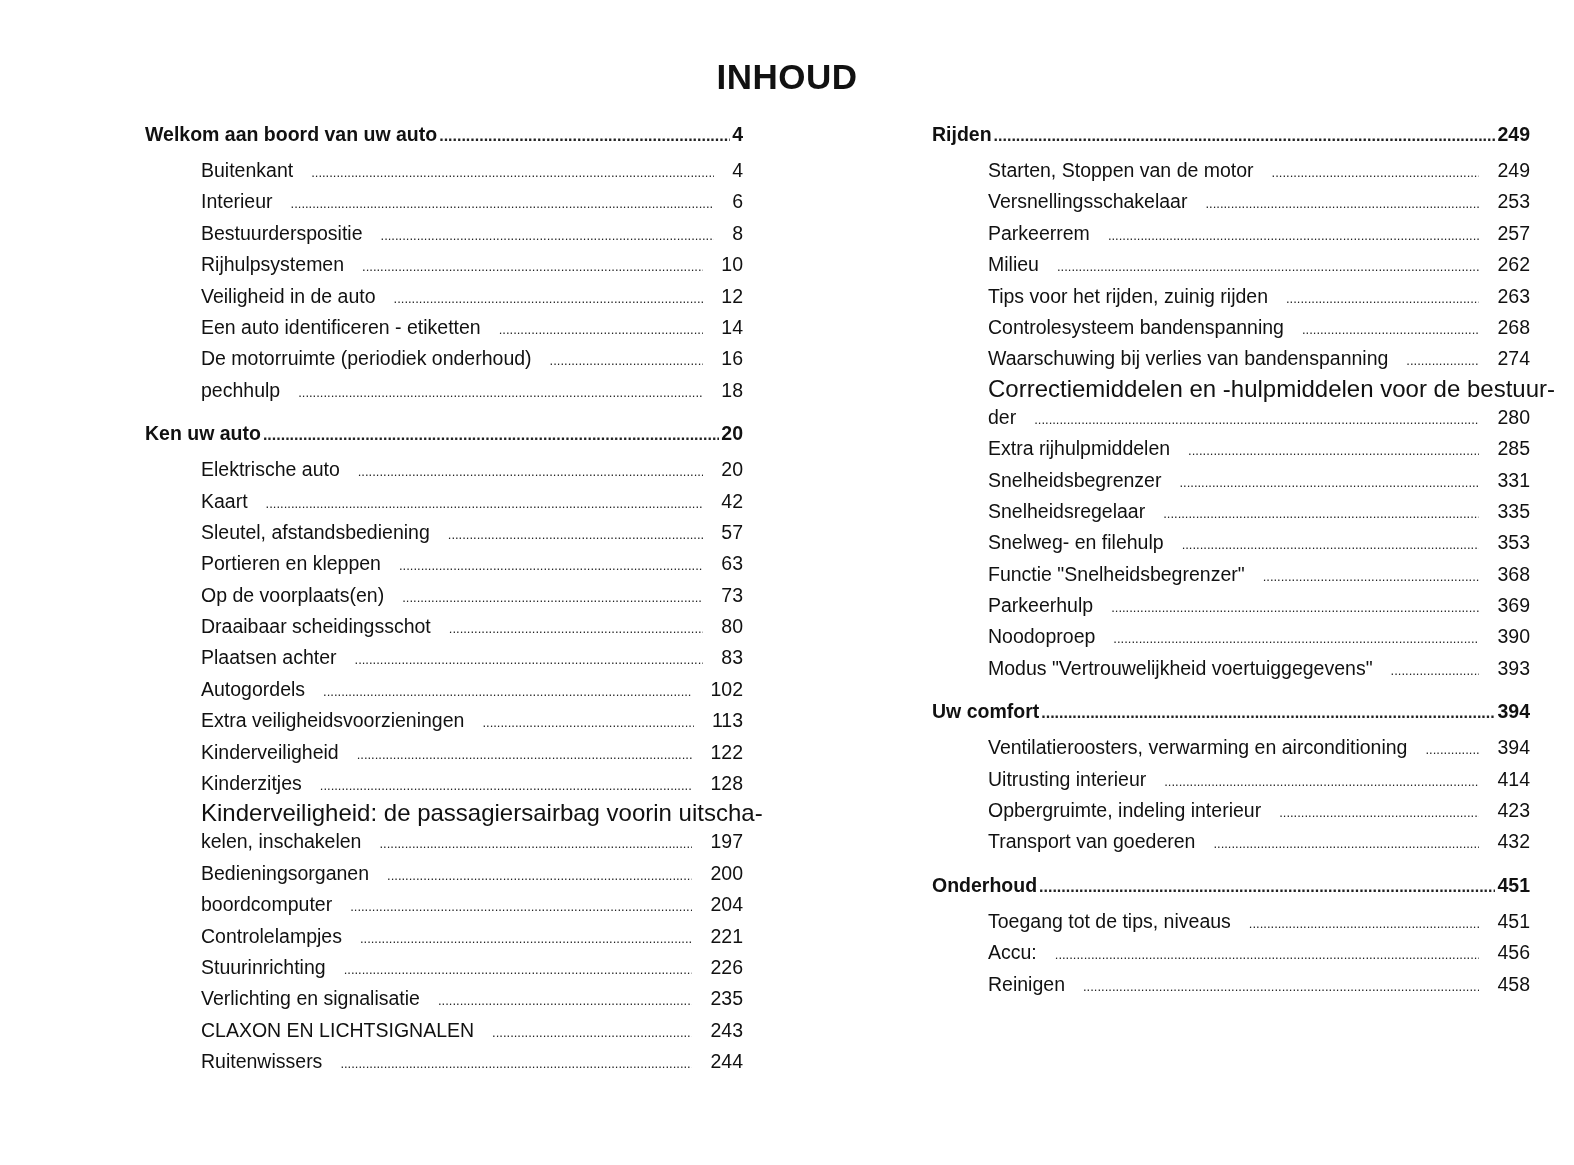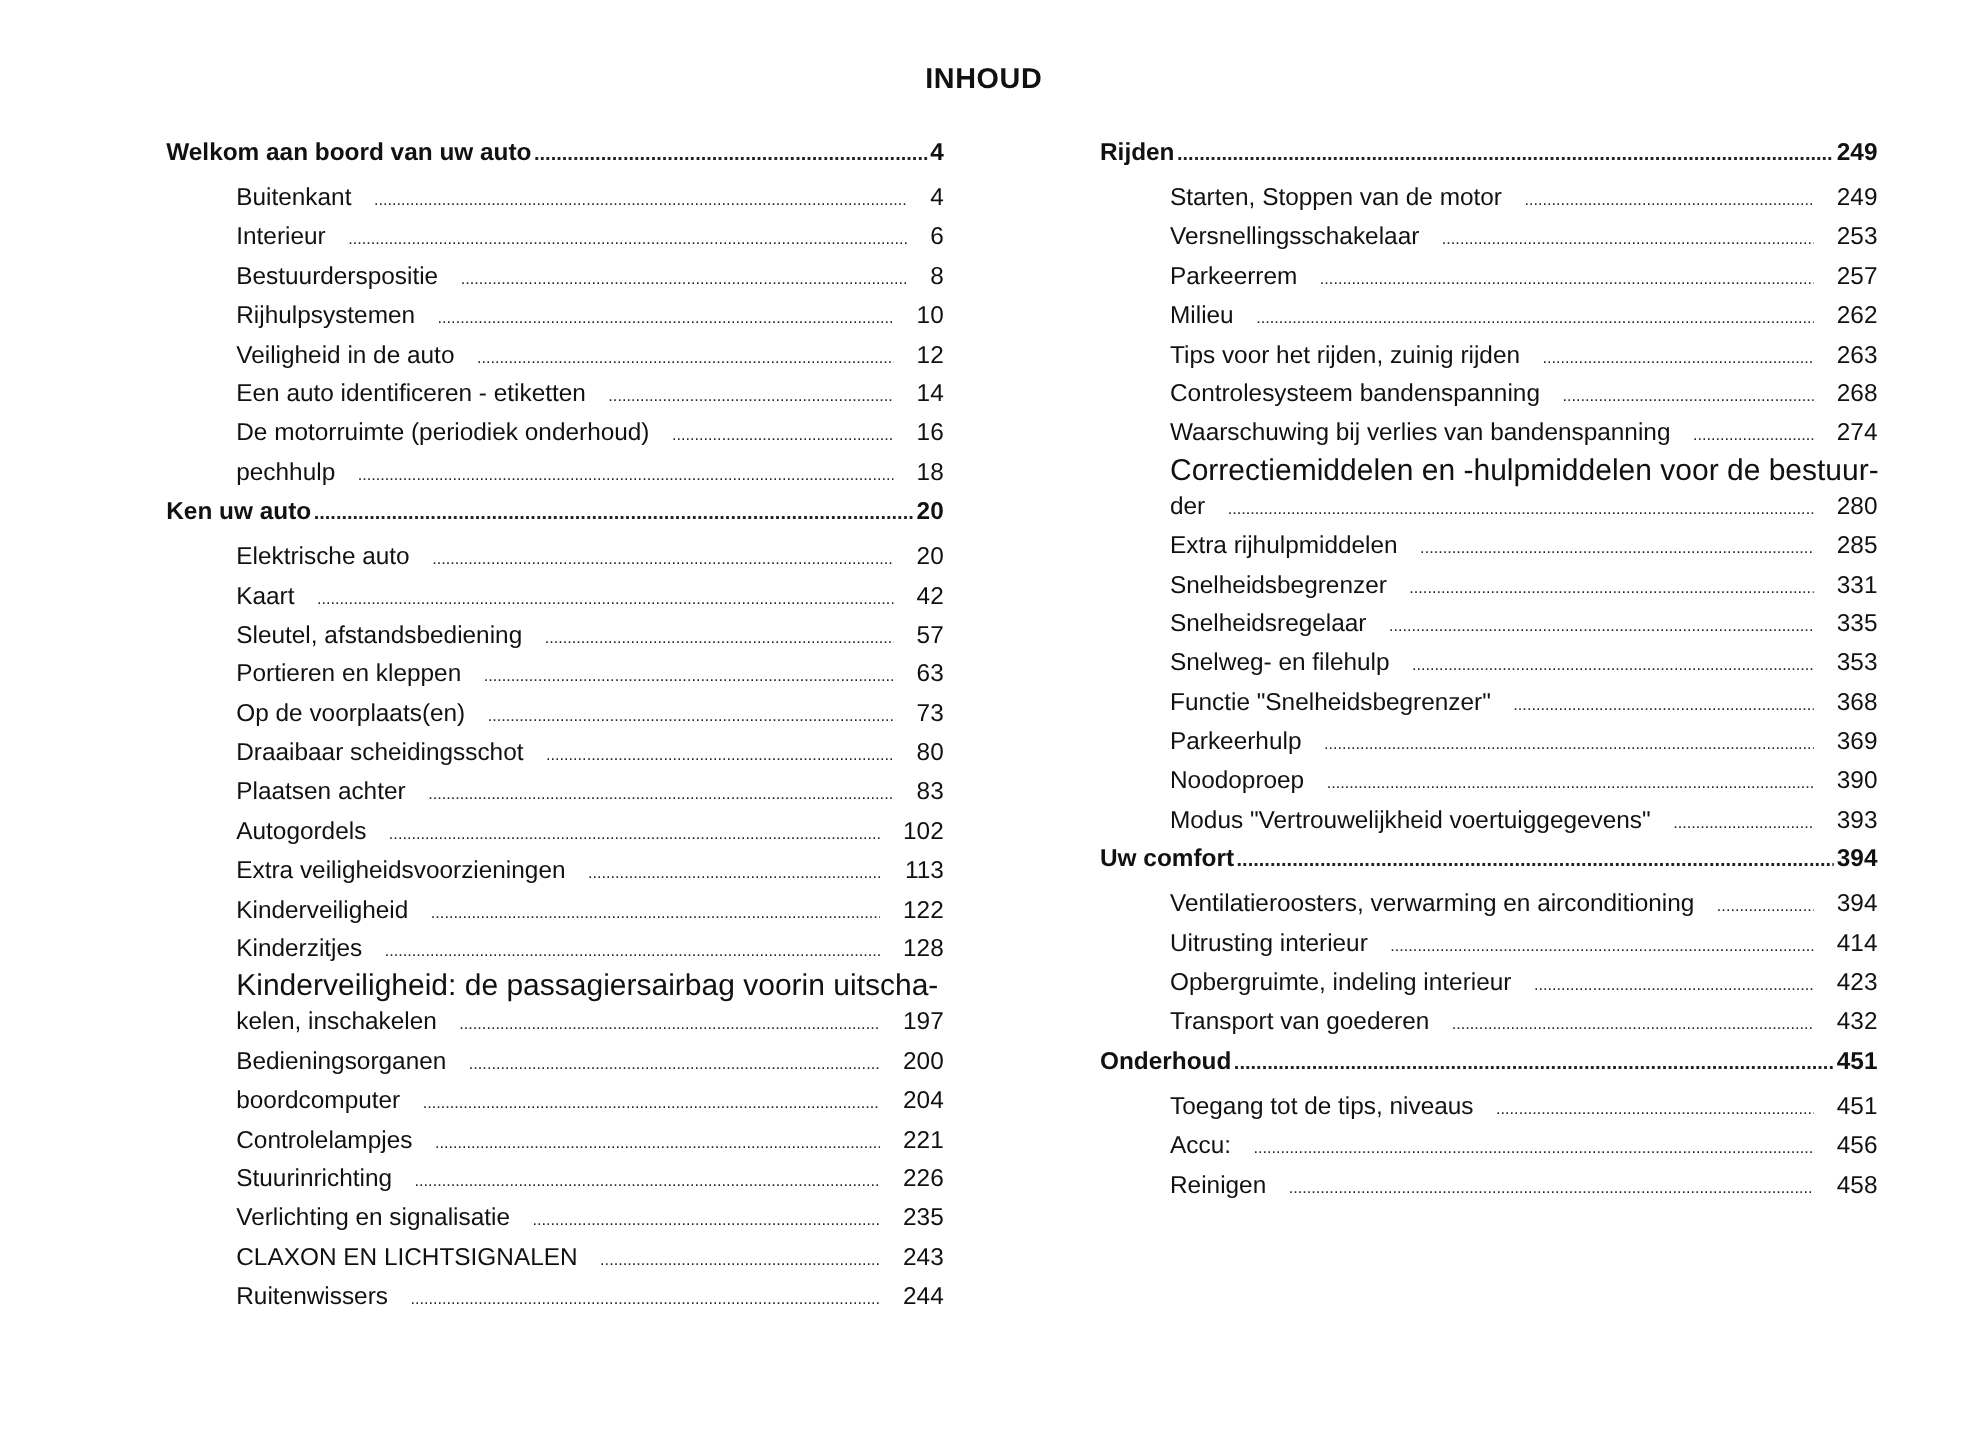--- a/index.html
+++ b/index.html
@@ -14,32 +14,32 @@
       overflow: hidden;
       font-family: "Liberation Sans", "DejaVu Sans", sans-serif;
       color: #111111;
     }
     .page-title {
       position: absolute;
       top: 34px;
       left: 0;
       width: 1574px;
       text-align: center;
-      font-size: 23px;
+      font-size: 35px;
       font-weight: bold;
       letter-spacing: 0.5px;
     }
     .toc-col {
       position: absolute;
       top: 107px;
     }
     .toc-left { left: 133px; width: 622px; }
-    .toc-right { left: 880px; width: 622px; }
-
-    .toc-section { margin: 0; }
+    .toc-right { left: 920px; width: 622px; }
+
+    .toc-section { margin: 12px; }
     .toc-row {
       display: flex;
       align-items: baseline;
       font-size: 19.5px;
       line-height: 31.4px;
       height: 31.4px;
       white-space: nowrap;
     }
     .toc-row.heading {
       font-weight: bold;

